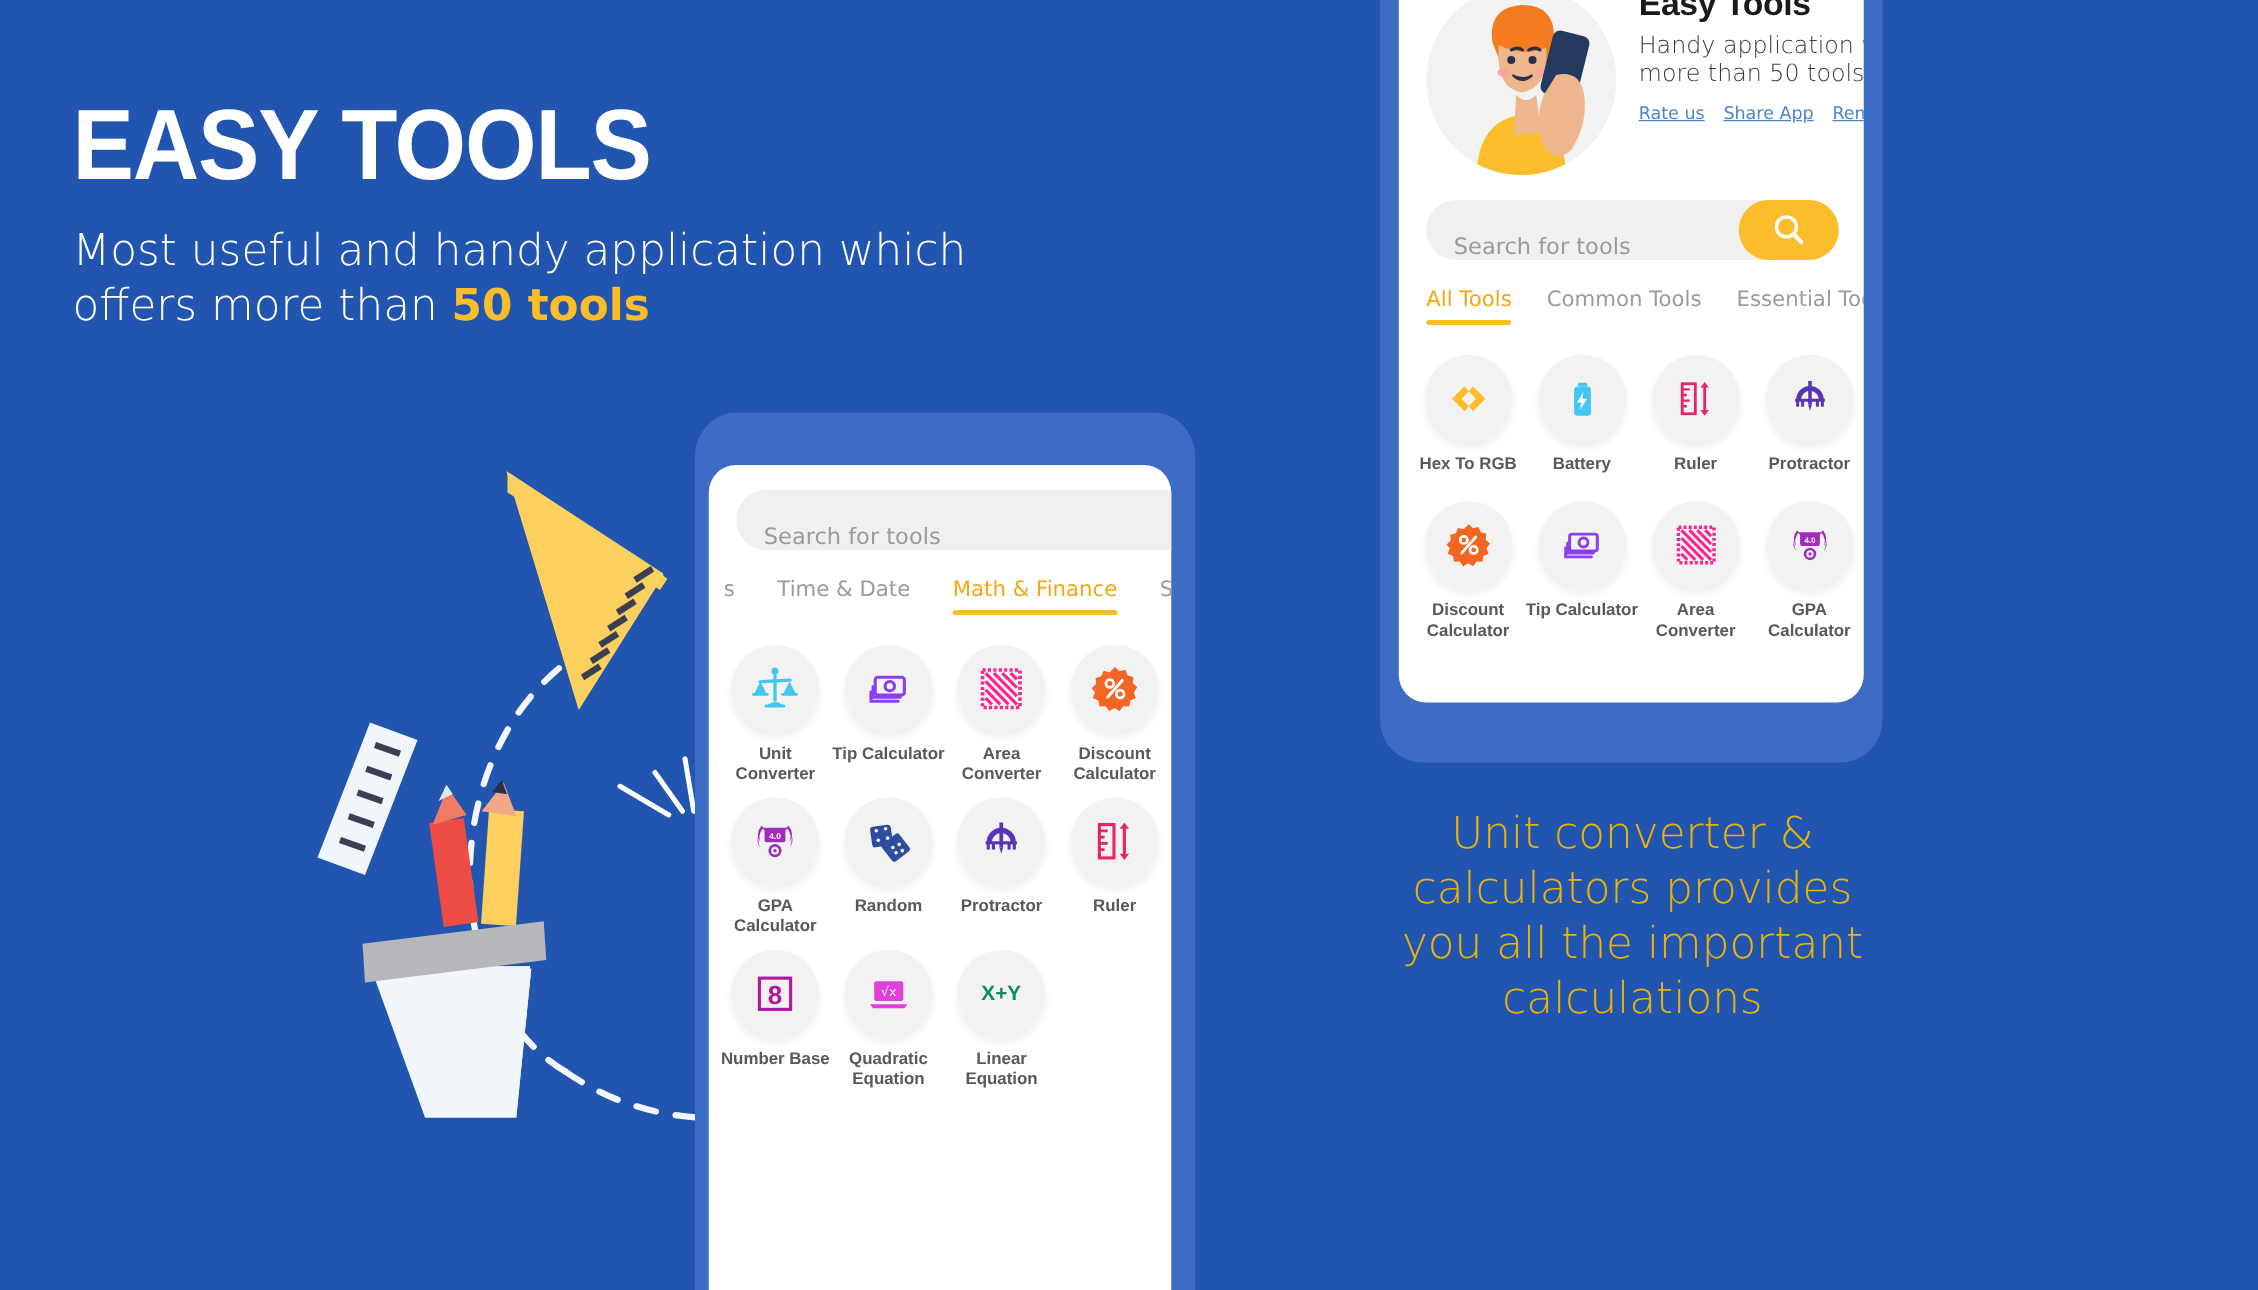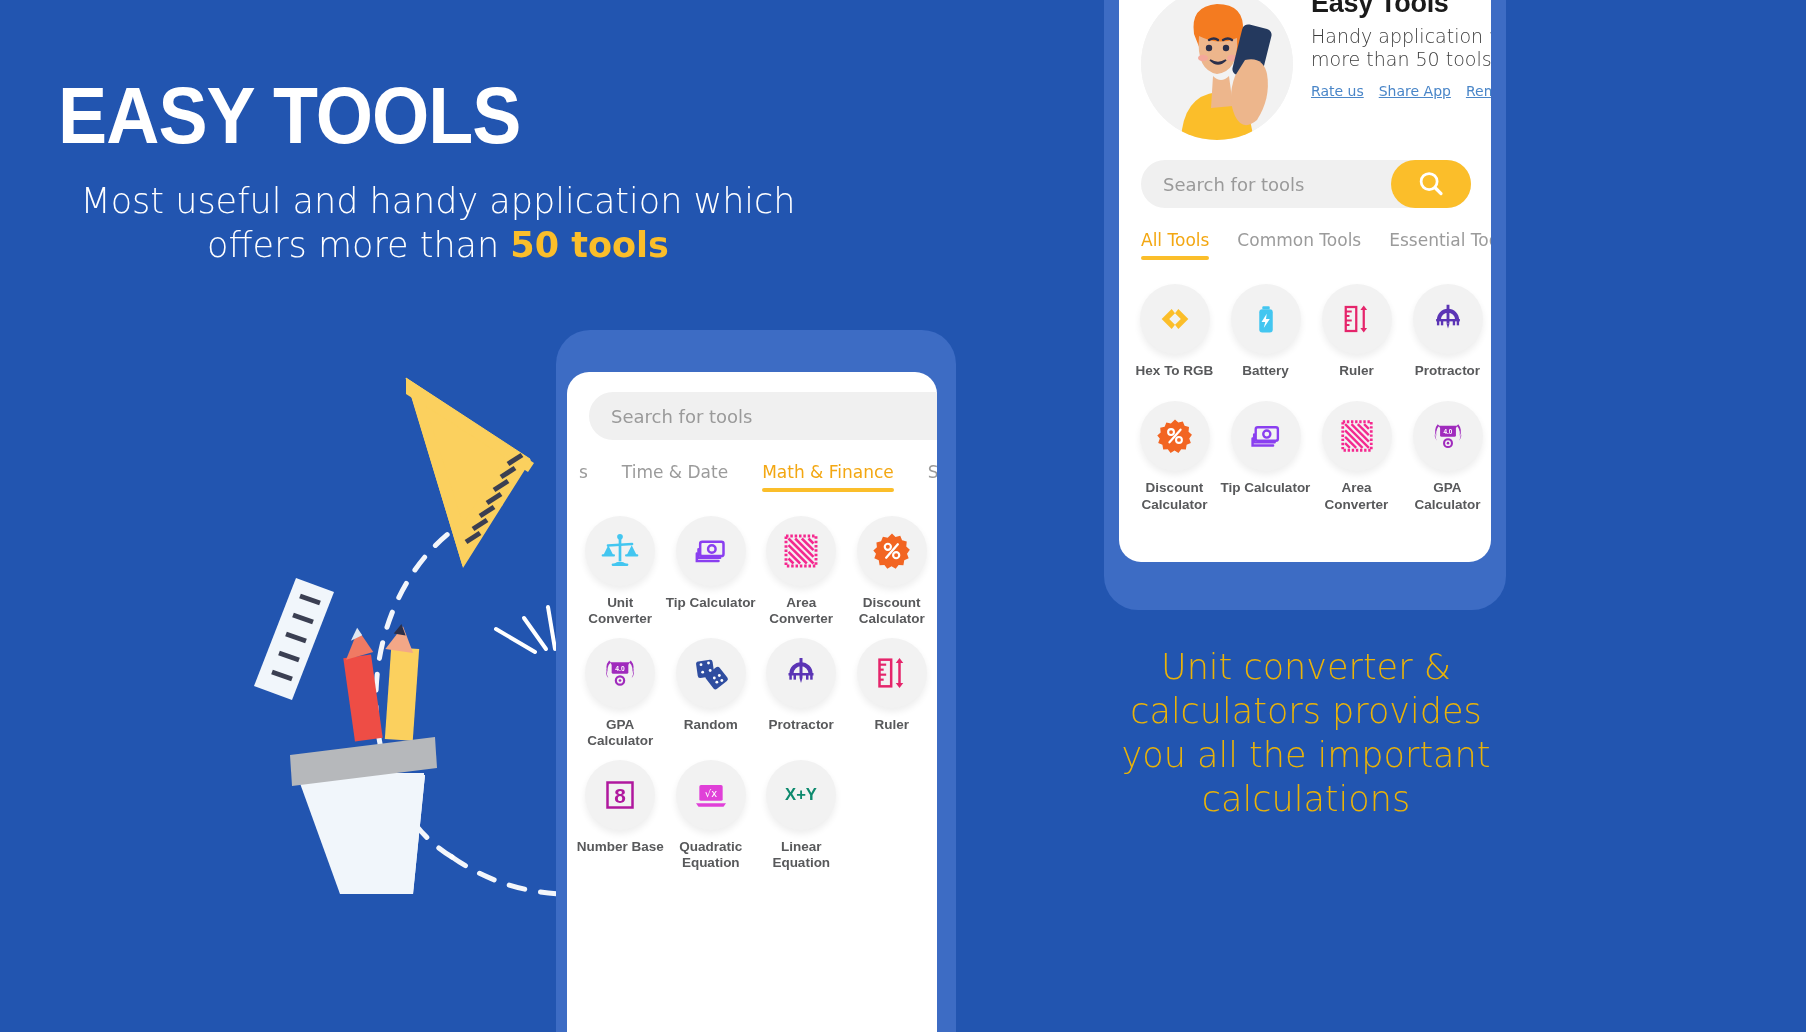--- a/index.html
+++ b/index.html
@@ -16,21 +16,20 @@
   .hero-title{
     font-family:"Liberation Sans", sans-serif;
     font-weight:bold; font-size:80px; line-height:0.95;
     letter-spacing:-1px; color:#ffffff;
     transform:scaleX(0.92); transform-origin:left center;
   }
   .hero-sub{
     margin-top:26px; color:#ffffff;
     font-size:35px; line-height:1.25; font-weight:300;
     font-family:"DejaVu Sans", sans-serif;
-    text-align:center;
   }
   .hero-sub .hl{ color:#fbbe2a; font-weight:bold;margin-top:28px; }
 
   
   .decor{ position:absolute; left:0; top:0; width:100%; height:100%; pointer-events:none; }
 
   
   .phone-c{
     position:absolute; left:556px; top:330px;
     width:400px; height:720px;
@@ -39,21 +38,21 @@
   .screen-c{
     position:absolute; left:11px; top:42px; right:-400px;
     width:370px; height:690px;
     background:#ffffff; border-radius:22px 22px 0 0;
     overflow:hidden;
   }
   .screen-c-inner{ position:absolute; left:0; top:0; width:560px; }
 
   
   .searchbar{
-    display:flex; align-items:center;
+    display:flex; align-items:flex-end;
     background:#f0f0f0; border-radius:26px;
     height:48px; position:relative;
   }
   .searchbar .ph{
     flex:1; color:#9a9a9a; font-size:18px;
     font-family:"DejaVu Sans", sans-serif; padding-left:22px;
   }
   .search-btn{
     width:80px; height:48px; border-radius:26px;
     background:#fbbe2a; display:flex; align-items:center; justify-content:center;

